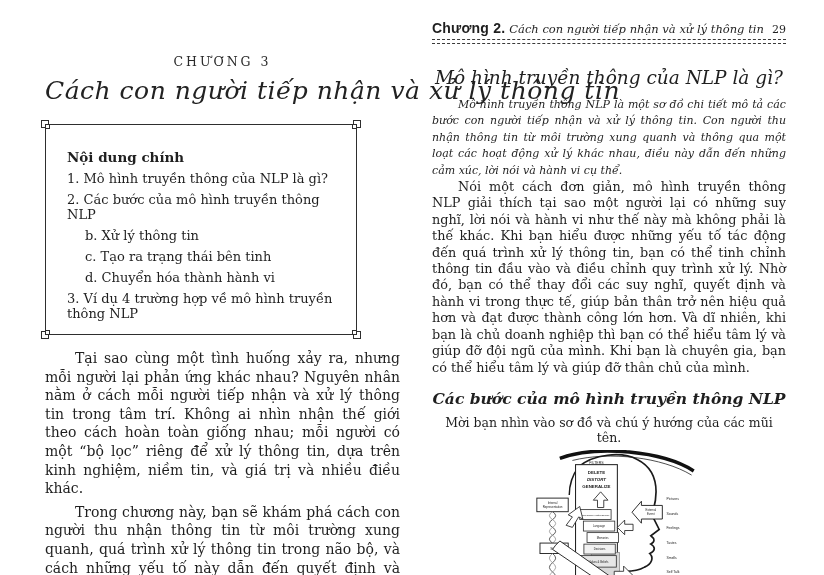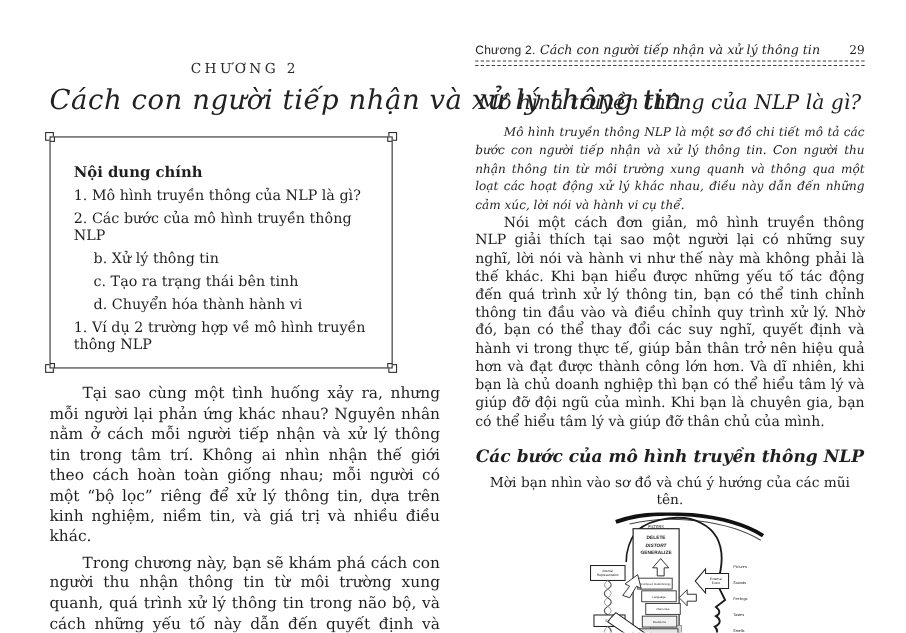--- a/index.html
+++ b/index.html
@@ -27,54 +27,54 @@
   .corner.tl{top:-5px;left:-5px;}  .corner.tl::after{right:-1px;bottom:-1px;}
   .corner.tr{top:-5px;right:-5px;} .corner.tr::after{left:-1px;bottom:-1px;}
   .corner.bl{bottom:-5px;left:-5px;} .corner.bl::after{right:-1px;top:-1px;}
   .corner.br{bottom:-5px;right:-5px;} .corner.br::after{left:-1px;top:-1px;}
   .body-para{font-size:14px;line-height:18.6px;text-align:justify;text-indent:30px;margin:0;}
   .body-para.first{margin-top:14px;}
   .body-para.second{margin-top:5px;}
 
   
   .r-header{margin-top:20px;display:flex;align-items:baseline;font-size:11px;}
-  .r-header .ch{font-family:"Liberation Sans", sans-serif;font-weight:normal;font-size:11px;letter-spacing:0.2px;margin-top:20px;}
+  .r-header .ch{font-family:"Liberation Sans", sans-serif;font-weight:bold;font-size:14px;letter-spacing:0.2px;}
   .r-header .ct{font-style:italic;font-size:11.5px;margin-left:4px;}
   .r-header .pn{margin-left:auto;font-size:11px;}
   .header-rule{margin-top:3px;height:3px;border-top:1.2px dashed #3a3a3a;border-bottom:1.2px dashed #3a3a3a;}
   .r-h1{margin-top:23px;text-align:center;font-style:italic;font-weight:500;font-size:18.5px;white-space:nowrap;}
   .r-intro{margin:9px 0 0 0;font-style:italic;font-size:11px;line-height:16.4px;text-align:justify;text-indent:26px;}
   .r-body{margin:0;font-size:12.8px;line-height:16.4px;text-align:justify;text-indent:26px;}
   .r-h2{margin-top:13px;text-align:center;font-style:italic;font-weight:bold;font-size:15.5px;white-space:nowrap;}
   .r-lead{margin-top:7px;text-align:center;font-size:12.5px;}
   .diagram-wrap{margin-top:5px;text-align:center;}
   .diagram-wrap svg{display:inline-block;}
 
   
   svg text{fill:#222;font-family:"Liberation Sans", sans-serif;}
 </style>
 </head>
 <body>
 
 <div class="page page-left">
-  <div class="kicker">CHƯƠNG 2</div>
+  <div class="kicker">CHƯƠNG 3</div>
   <div class="script-title">Cách con người tiếp nhận và xử lý thông tin</div>
 
   <div class="contents-box">
     <span class="corner tl"></span>
     <span class="corner tr"></span>
     <span class="corner bl"></span>
     <span class="corner br"></span>
     <div class="box-heading">Nội dung chính</div>
     <div class="box-item">1. Mô hình truyền thông của NLP là gì?</div>
     <div class="box-item">2. Các bước của mô hình truyền thông NLP</div>
     <div class="box-item sub">b. Xử lý thông tin</div>
     <div class="box-item sub">c. Tạo ra trạng thái bên tinh</div>
     <div class="box-item sub">d. Chuyển hóa thành hành vi</div>
-    <div class="box-item">1. Ví dụ 2 trường hợp về mô hình truyền thông NLP</div>
+    <div class="box-item">3. Ví dụ 4 trường hợp về mô hình truyền thông NLP</div>
   </div>
 
   <p class="body-para first">Tại sao cùng một tình huống xảy ra, nhưng mỗi người lại phản ứng khác nhau? Nguyên nhân nằm ở cách mỗi người tiếp nhận và xử lý thông tin trong tâm trí. Không ai nhìn nhận thế giới theo cách hoàn toàn giống nhau; mỗi người có một “bộ lọc” riêng để xử lý thông tin, dựa trên kinh nghiệm, niềm tin, và giá trị và nhiều điều khác.</p>
   <p class="body-para second"><span>Trong chương này, bạn sẽ khám phá cách con người thu nhận thông tin từ môi trường xung quanh, quá trình xử lý thông tin trong não bộ, và cách những yếu tố này dẫn đến quyết định và hành vi cụ thể. Qua việc hiểu các nguyên tắc xử lý thông tin của con người, bạn sẽ thấu hiểu được tâm lý của bản thân và những người mà bạn tiếp xúc. Quá trình xử lý thông tin này trong NLP gọi là </span></p>
 </div>
 
 <div class="page page-right">
   <div class="r-header">
     <span class="ch">Chương 2.</span>
     <span class="ct">Cách con người tiếp nhận và xử lý thông tin</span>

